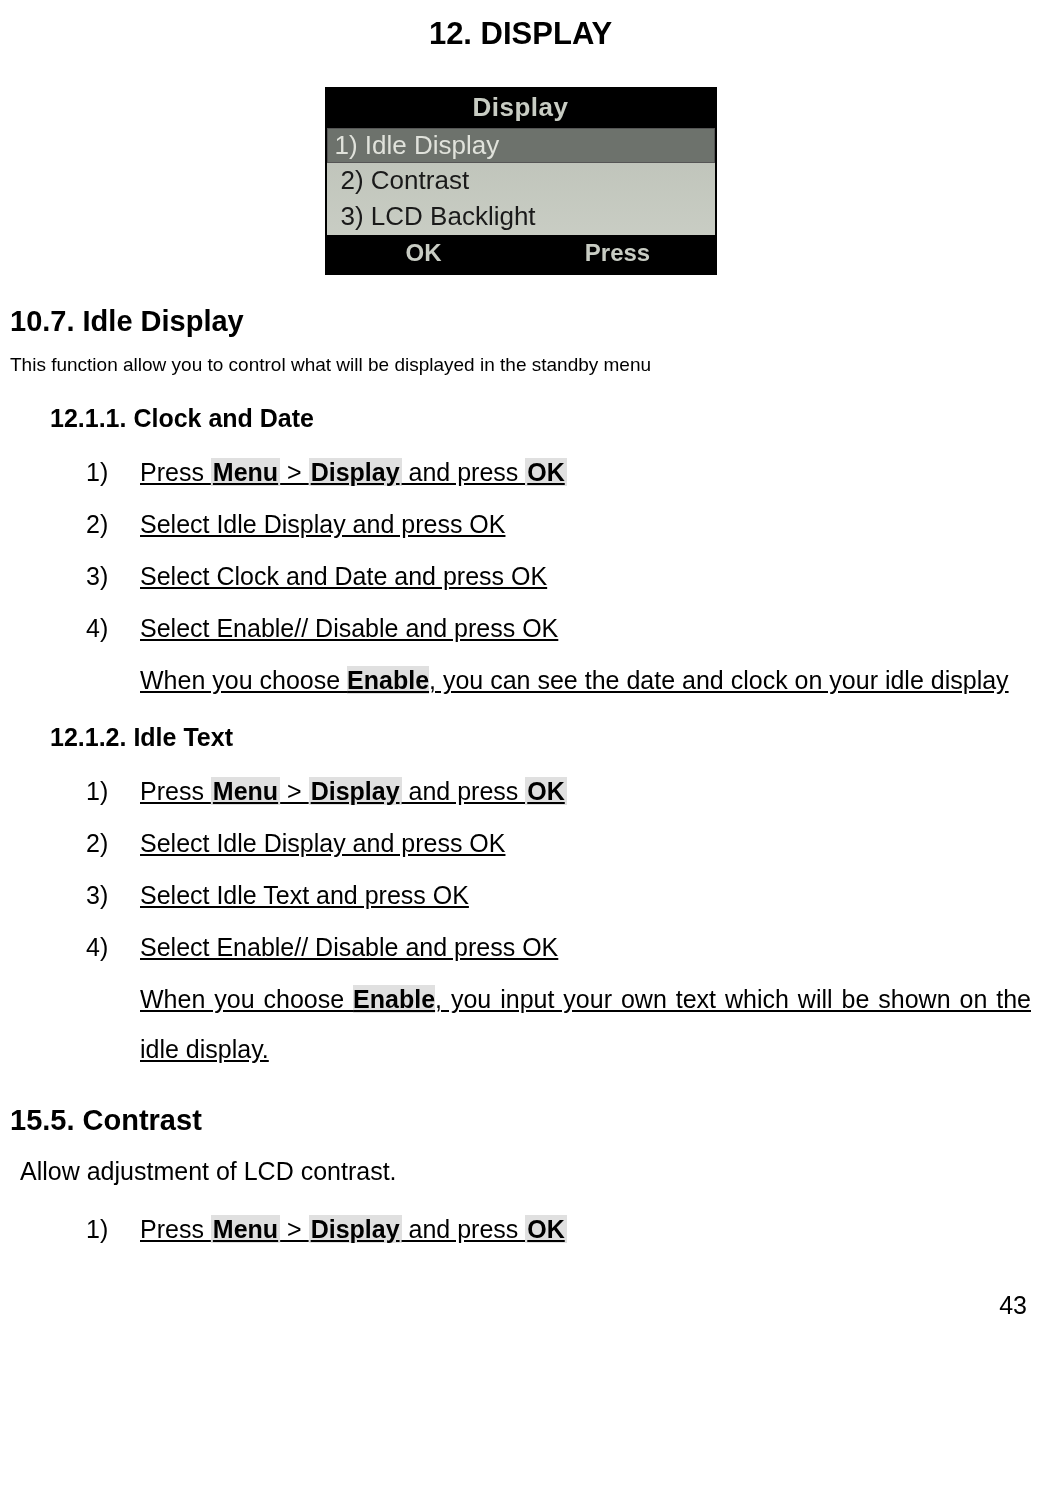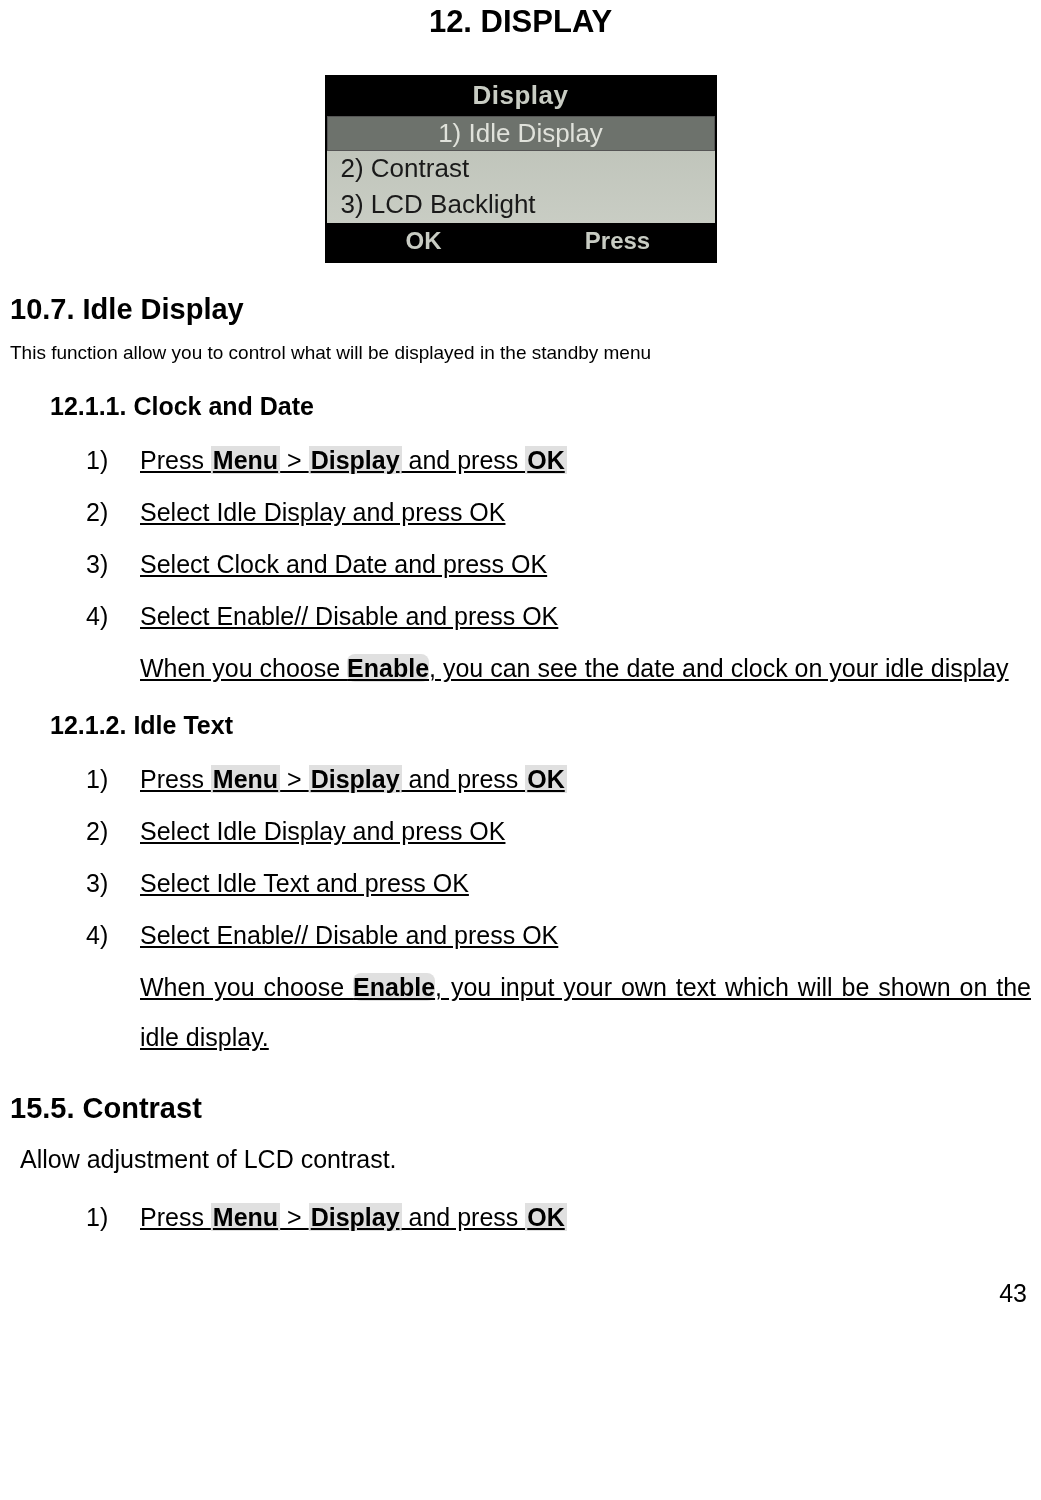--- a/index.html
+++ b/index.html
@@ -10,21 +10,21 @@
       width: 1041px;
       position: relative;
     }
     .page {
       padding: 0 10px 0 10px;
     }
     .main-title {
       text-align: center;
       font-weight: bold;
       font-size: 31px;
-      margin-top: 4px;
+      margin-top: 16px;
       margin-bottom: 35px;
     }
     .lcd-container {
       display: flex;
       justify-content: center;
       margin-bottom: 30px;
     }
     .lcd-screen {
       border: 2px solid #000;
       width: 388px;
@@ -45,21 +45,20 @@
       color: #1a1a1a;
       padding: 2px 14px;
       border-bottom: 1px solid rgba(0,0,0,0);
     }
     .lcd-item-selected {
       background: #6d726c;
       color: #e0e2db;
       border: 1px solid #555;
       font-size: 26px;
       padding: 1px 7px;
-      text-align: center;
     }
     .lcd-footer {
       display: flex;
       background: #000;
       color: #c8ccc3;
       font-weight: bold;
       font-size: 24px;
     }
     .lcd-footer > div {
       flex: 1;
@@ -106,21 +105,20 @@
     }
     .kw {
       font-weight: bold;
       background: #e0e0e0;
       padding: 0 2px;
     }
     .kw-plain {
       font-weight: bold;
       background: #e0e0e0;
       padding: 0 0;
-      border-radius: 8px;
     }
     .contrast-desc {
       font-size: 25px;
       margin: 8px 0 10px 10px;
       line-height: 1.8;
     }
     .page-number {
       position: absolute;
       bottom: 8px;
       right: 14px;

